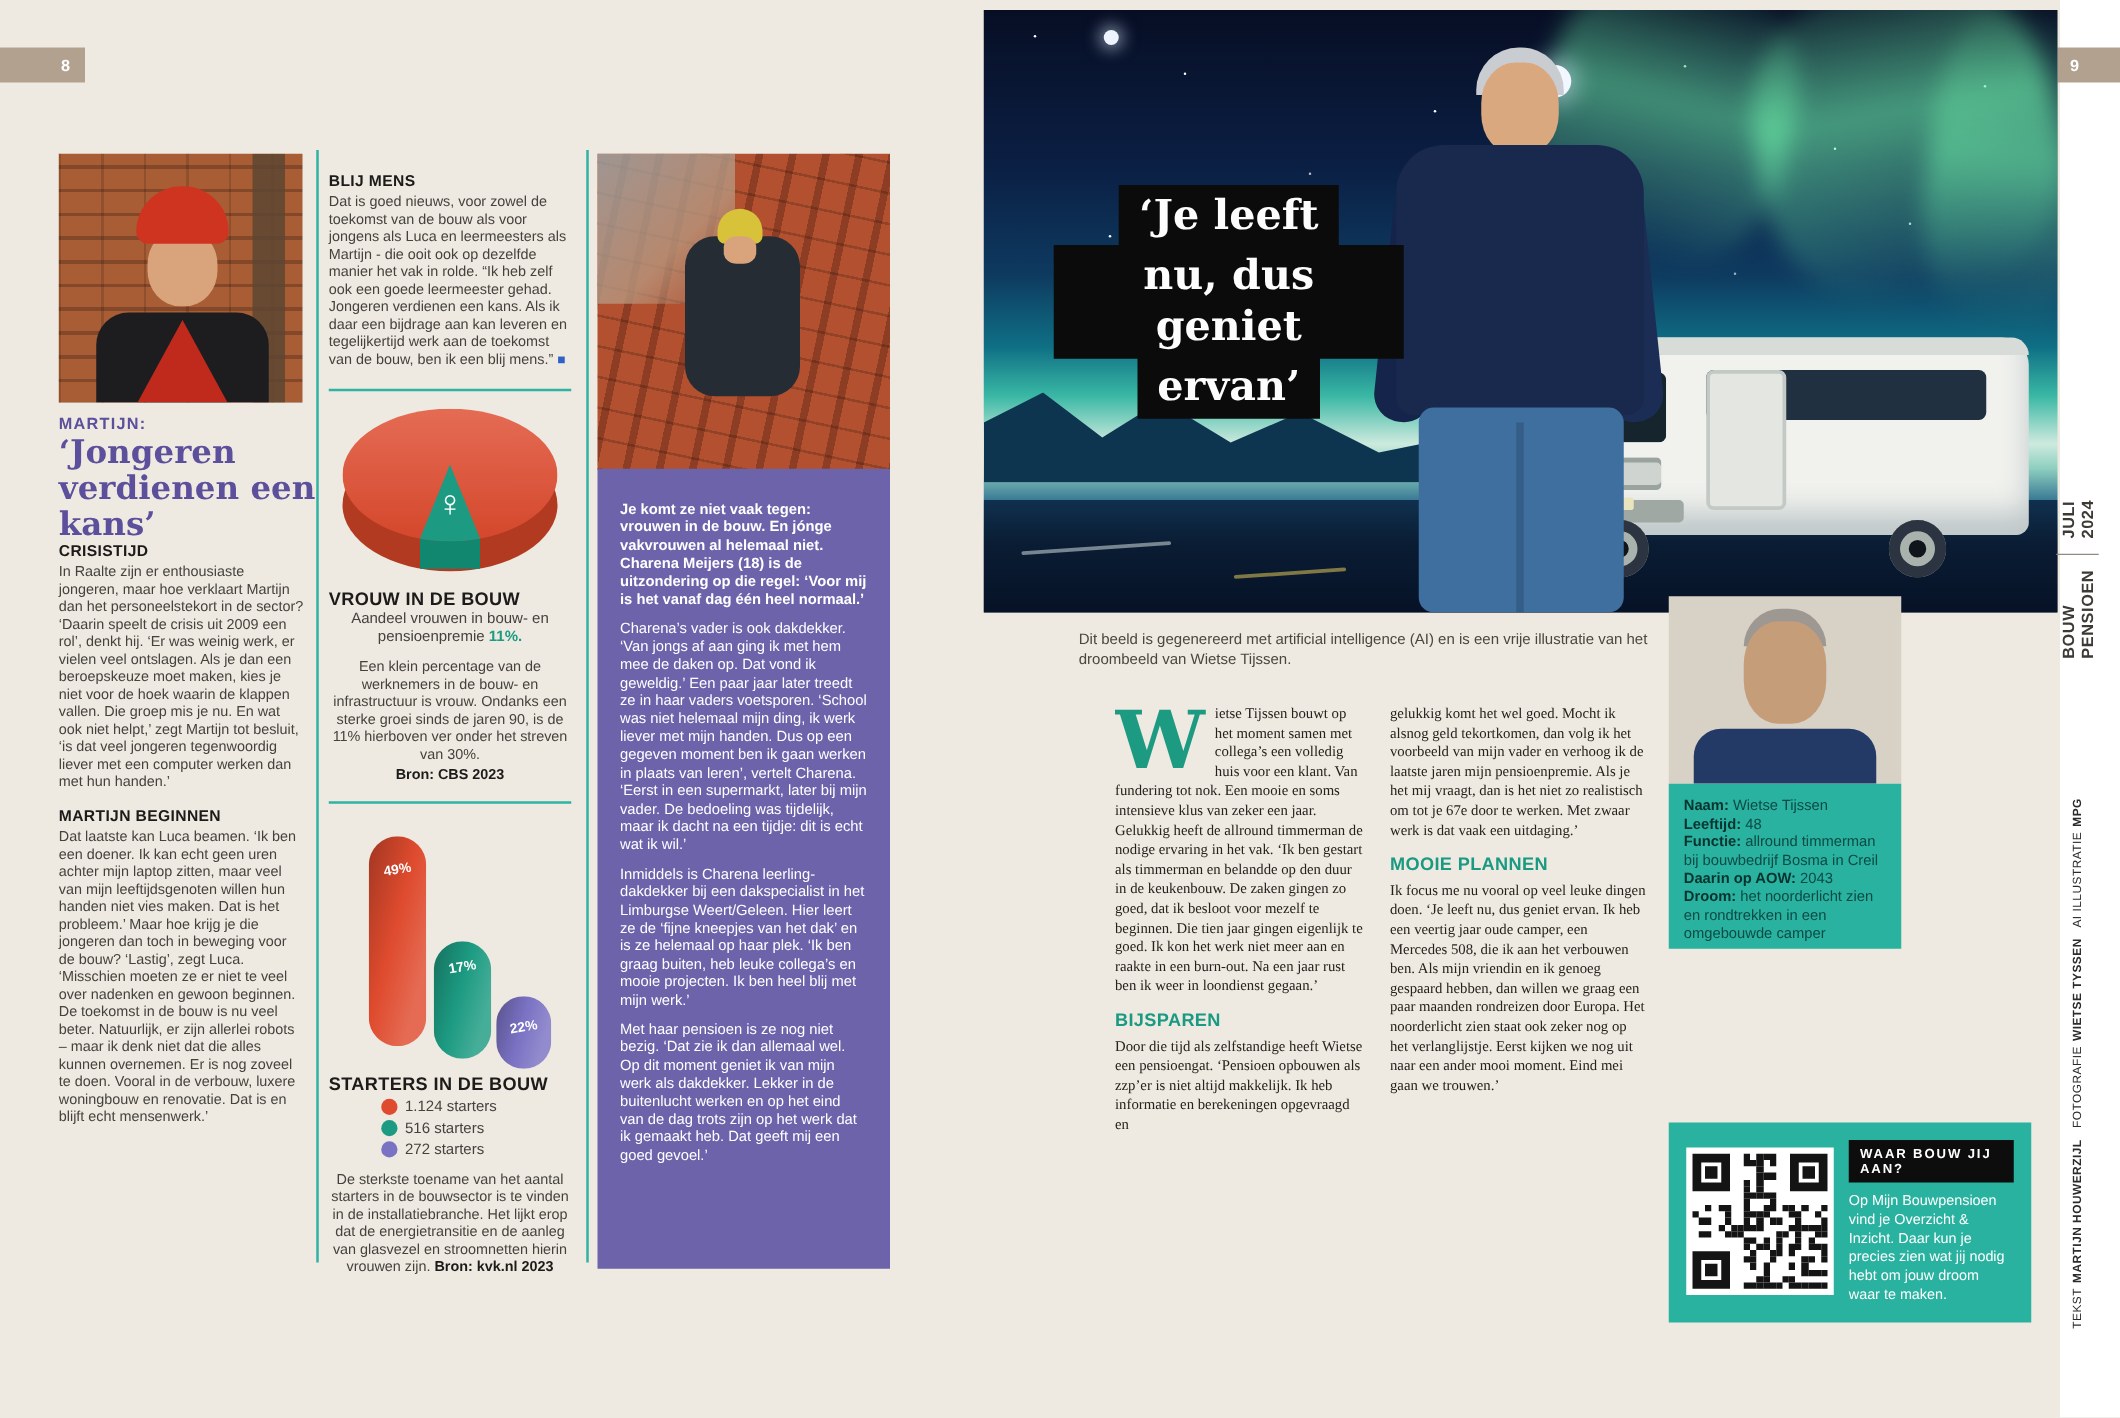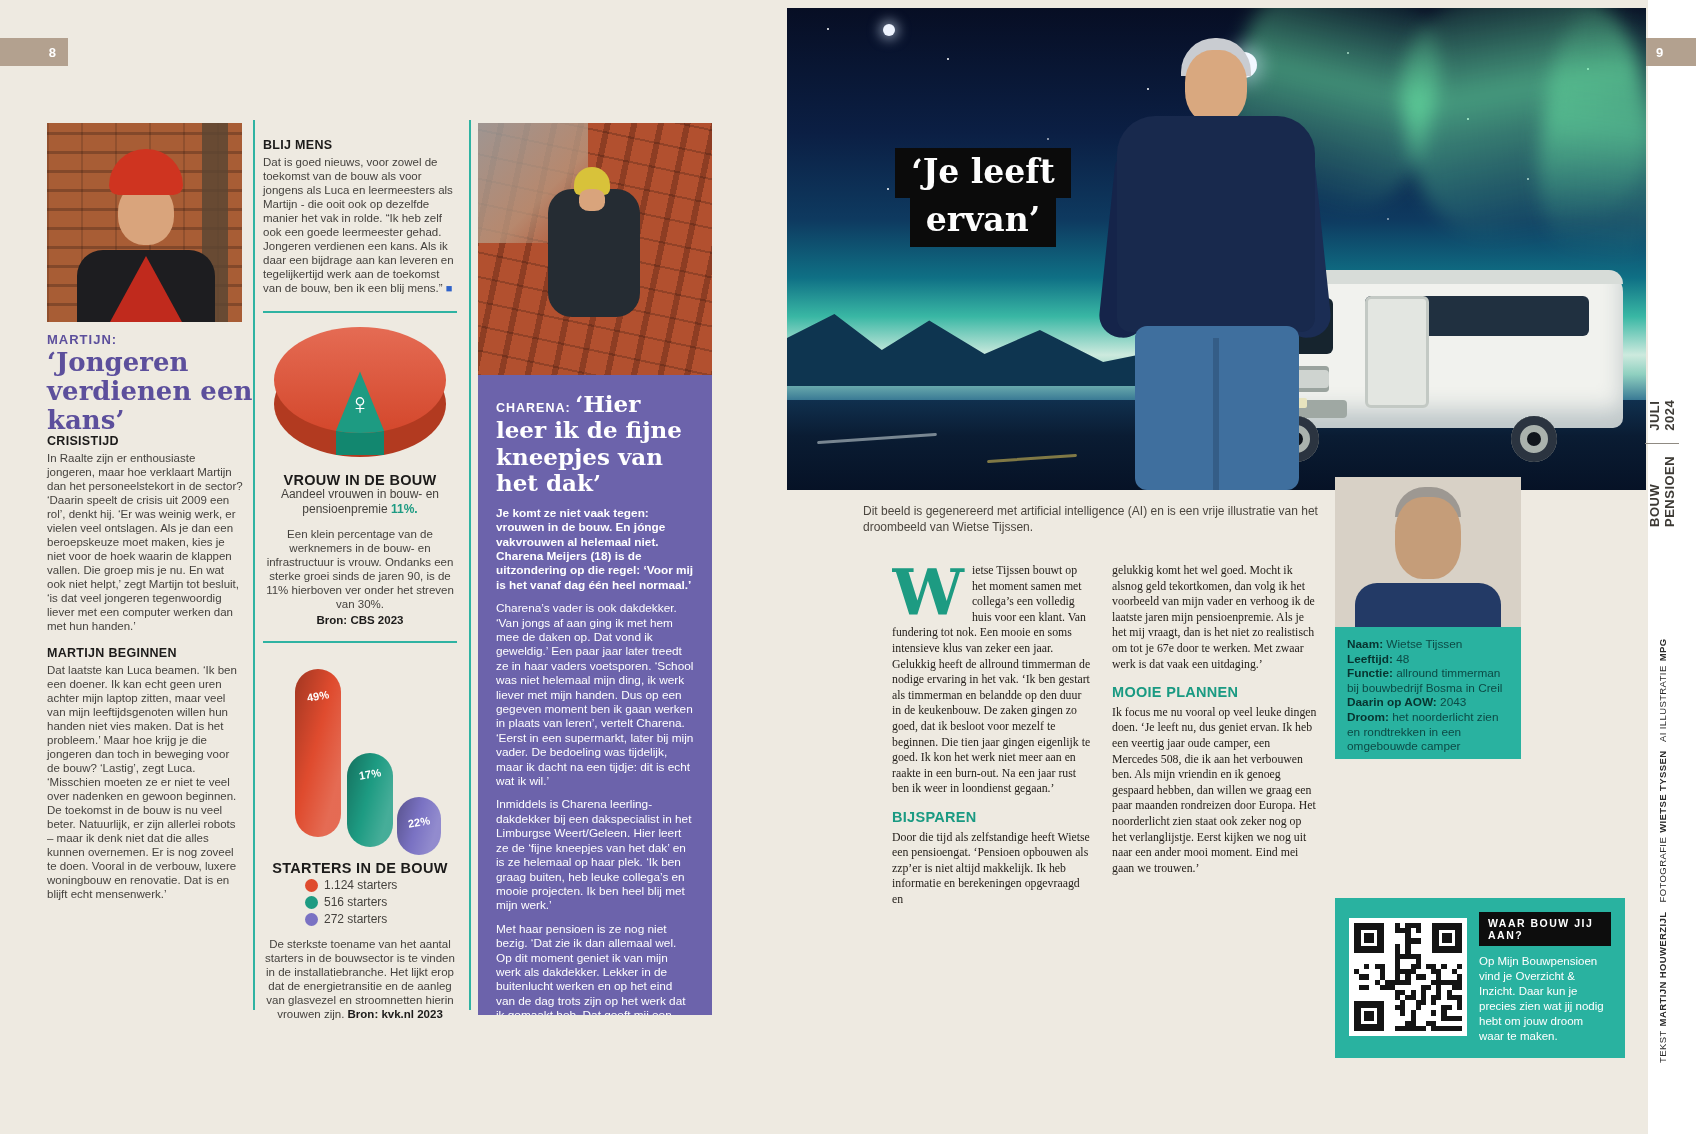--- a/index.html
+++ b/index.html
@@ -56,21 +56,21 @@
 
   
   .pie-wrap{position:relative;width:172px;height:142px;margin:14px auto 4px;}
   .pie-side{position:absolute;left:0;top:24px;width:172px;height:106px;border-radius:50%;background:#b23a20;}
   .pie-band{position:absolute;left:36%;top:96px;width:28%;height:32px;background:#12876f;}
   .pie-top{position:absolute;left:0;top:0;width:172px;height:106px;border-radius:50%;
     background:linear-gradient(180deg,rgba(255,255,255,.18),rgba(0,0,0,.05)),#df4b2e;}
   .pie-wedge{position:absolute;left:0;top:0;width:172px;height:106px;border-radius:50%;background:#1d9b82;
     clip-path:polygon(50% 42%,35% 102%,65% 102%);}
   .female{position:absolute;left:50%;top:70px;transform:translateX(-50%);color:#fff;font-size:30px;font-weight:bold;}
-  .chart-title{font-weight:bold;font-size:14.5px;color:#1c1b1a;text-align:center;letter-spacing:.3px;}
+  .chart-title{font-weight:bold;font-size:14.5px;color:#1c1b1a;text-align:left;letter-spacing:.3px;}
   .chart-sub{font-size:12px;text-align:center;line-height:15px;color:#45423e;}
   .pct{color:#1d9b82;font-weight:bold;}
   .chart-note{font-size:11.5px;line-height:14px;text-align:center;color:#45423e;margin-top:10px;}
   .bron{font-weight:bold;color:#1c1b1a;}
 
   
   .bars{position:relative;height:208px;margin-top:10px;}
   .bar{position:absolute;border-radius:24px;}
   .bar-label{position:absolute;left:0;right:0;text-align:center;color:#fff;font-weight:bold;font-size:11px;transform:rotate(-10deg);}
   .legend{font-size:12px;line-height:15px;margin-top:3px;text-align:left;width:110px;margin-left:auto;margin-right:auto;}
@@ -272,24 +272,20 @@
 </div>
 
 <div class="photo ph-roofer">
   <div class="sky"></div>
   <div class="fig"></div>
   <div class="helm"></div>
   <div class="face2"></div>
 </div>
 
 <div class="abs purple-box">
-  <div>
-    <span class="kicker">CHARENA:</span>
-    <span class="h-serif">‘Hier leer ik de fijne kneepjes van het dak’</span>
-  </div>
   <div class="purple-intro">Je komt ze niet vaak tegen: vrouwen in de bouw. En jónge vakvrouwen al helemaal niet. Charena Meijers (18) is de uitzondering op die regel: ‘Voor mij is het vanaf dag één heel normaal.’</div>
   <div class="purple-p">Charena’s vader is ook dakdekker. ‘Van jongs af aan ging ik met hem mee de daken op. Dat vond ik geweldig.’ Een paar jaar later treedt ze in haar vaders voetsporen. ‘School was niet helemaal mijn ding, ik werk liever met mijn handen. Dus op een gegeven moment ben ik gaan werken in plaats van leren’, vertelt Charena. ‘Eerst in een supermarkt, later bij mijn vader. De bedoeling was tijdelijk, maar ik dacht na een tijdje: dit is echt wat ik wil.’</div>
   <div class="purple-p">Inmiddels is Charena leerling-dakdekker bij een dakspecialist in het Limburgse Weert/Geleen. Hier leert ze de ‘fijne kneepjes van het dak’ en is ze helemaal op haar plek. ‘Ik ben graag buiten, heb leuke collega’s en mooie projecten. Ik ben heel blij met mijn werk.’</div>
   <div class="purple-p">Met haar pensioen is ze nog niet bezig. ‘Dat zie ik dan allemaal wel. Op dit moment geniet ik van mijn werk als dakdekker. Lekker in de buitenlucht werken en op het eind van de dag trots zijn op het werk dat ik gemaakt heb. Dat geeft mij een goed gevoel.’</div>
 </div>
 
 <div class="illu">
   <div class="stars"></div>
   <div class="aurora a1"></div>
   <div class="aurora a2"></div>
@@ -318,20 +314,21 @@
     <div class="hair"></div>
     <div class="head"></div>
     <div class="arm-l"></div>
     <div class="arm-r"></div>
     <div class="sweater"></div>
     <div class="jeans"></div>
     <div class="seam"></div>
   </div>
   <div class="headline">
     <span class="hl-line">‘Je leeft</span>
+    <span class="hl-line">nu, dus geniet</span>
     <span class="hl-line">ervan’</span>
   </div>
 </div>
 
 <div class="abs caption">Dit beeld is gegenereerd met artificial intelligence (AI) en is een vrije illustratie van het droombeeld van Wietse Tijssen.</div>
 
 <div class="abs serif-col acol1">
   <span class="dropcap">W</span>
   <span>ietse Tijssen bouwt op het moment samen met collega’s een volledig huis voor een klant. Van fundering tot nok. Een mooie en soms intensieve klus van zeker een jaar. Gelukkig heeft de allround timmerman de nodige ervaring in het vak. ‘Ik ben gestart als timmerman en belandde op den duur in de keukenbouw. De zaken gingen zo goed, dat ik besloot voor mezelf te beginnen. Die tien jaar gingen eigenlijk te goed. Ik kon het werk niet meer aan en raakte in een burn-out. Na een jaar rust ben ik weer in loondienst gegaan.’</span>
   <div class="teal-head">BIJSPAREN</div>

